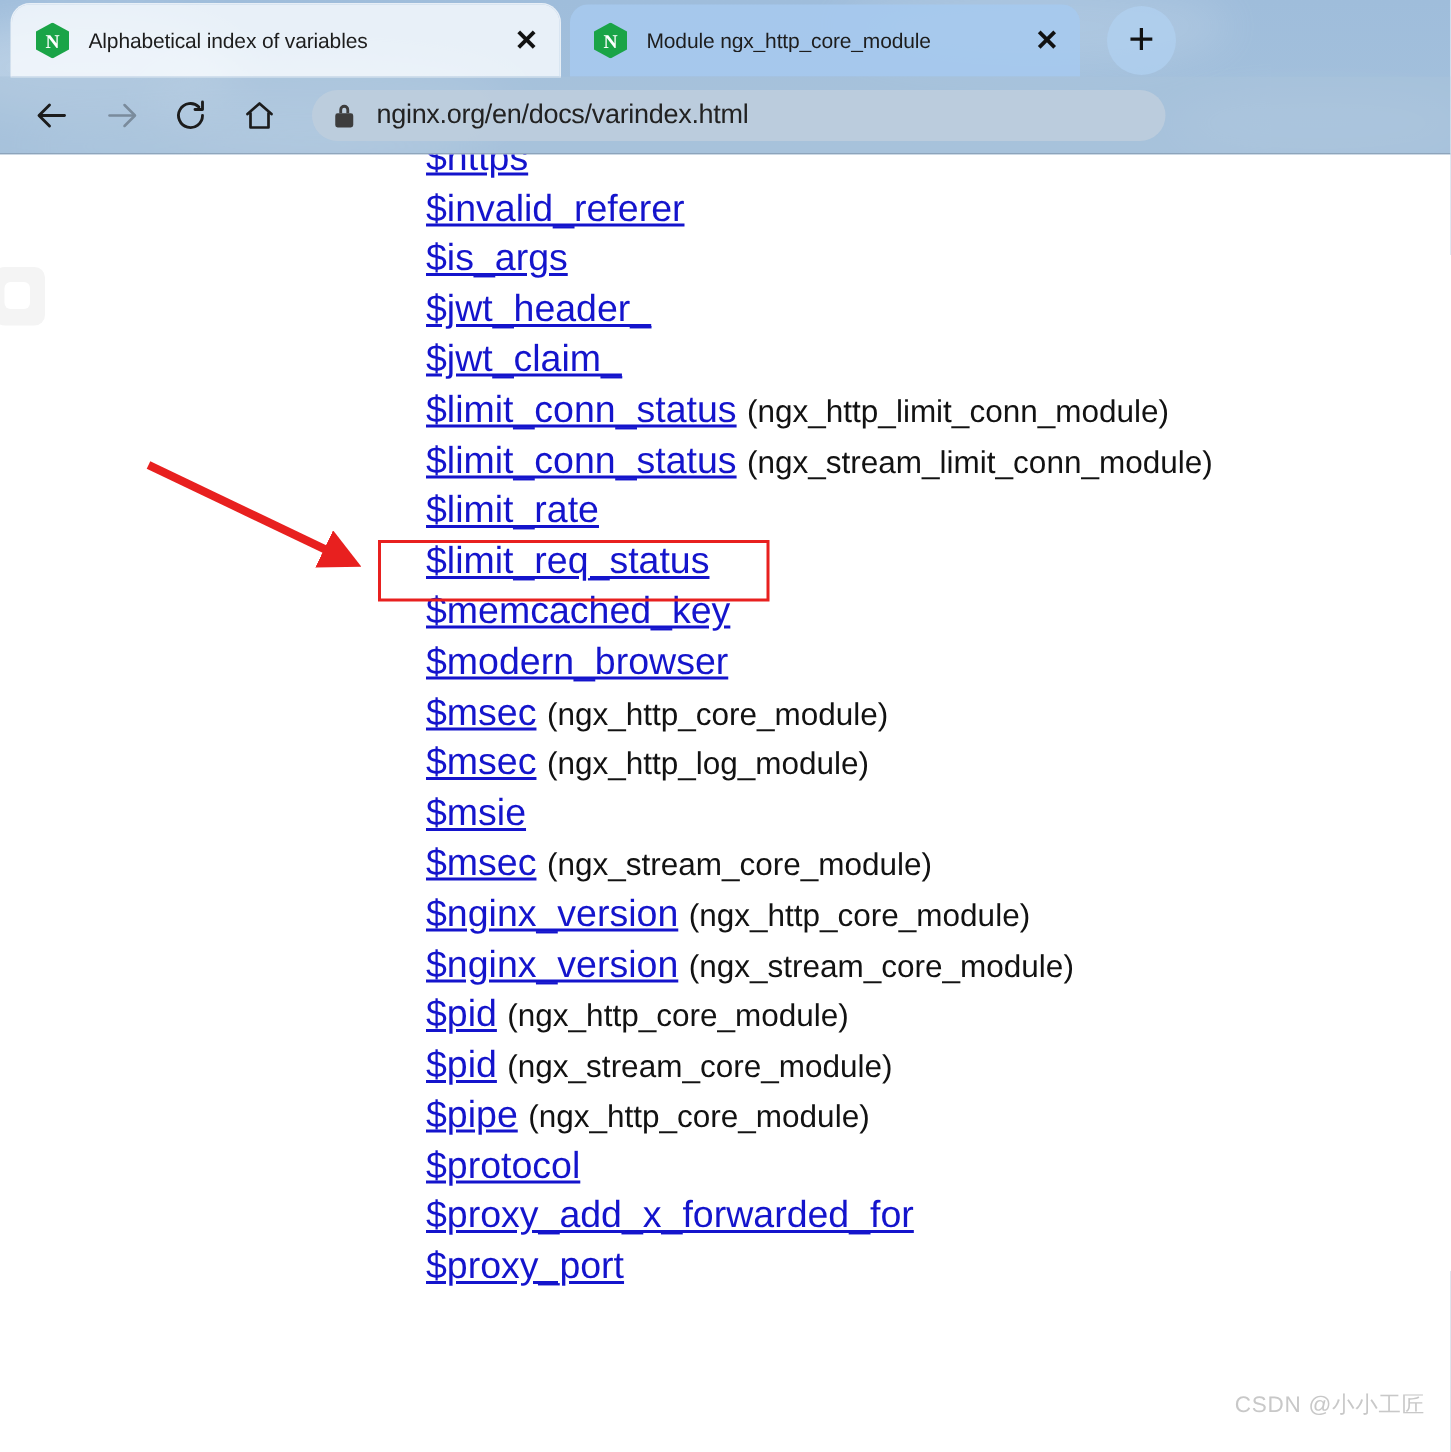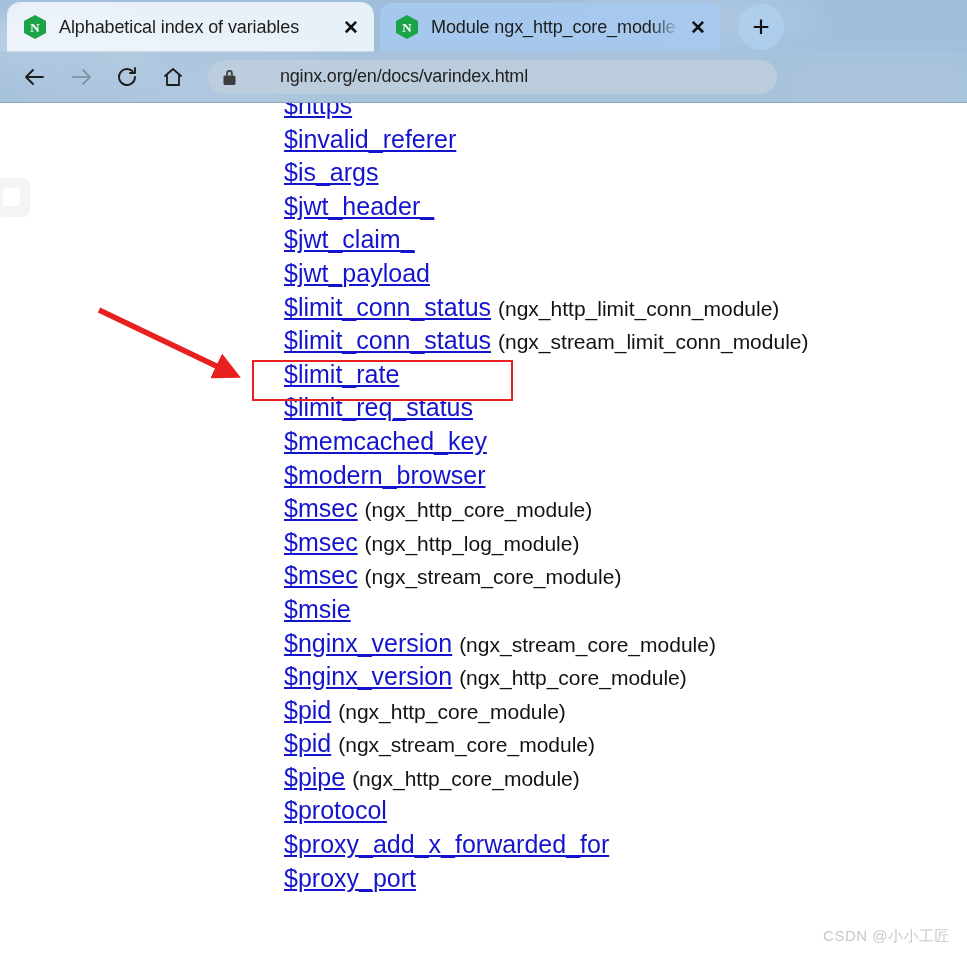--- a/index.html
+++ b/index.html
@@ -88,21 +88,21 @@
   .favicon .hex span {
     color: #fff;
     font-size: 13px;
     font-weight: bold;
     font-family: "Liberation Serif", serif;
     line-height: 1;
   }
 
   .tab-title {
     flex: 1 1 auto;
-    font-size: 18px;
+    font-size: 14px;
     color: #1d1d1d;
     white-space: nowrap;
     overflow: hidden;
     letter-spacing: -0.1px;
   }
   .tab.inactive .tab-title {
     -webkit-mask-image: linear-gradient(to right, #000 88%, transparent 100%);
     mask-image: linear-gradient(to right, #000 88%, transparent 100%);
   }
 
@@ -168,21 +168,20 @@
   .lock-icon {
     flex: 0 0 auto;
     margin-right: 14px;
     display: flex; align-items: center;
   }
   .omnibox-url {
     font-size: 18px;
     color: #222;
     white-space: nowrap;
     letter-spacing: -0.2px;
-    margin-left: 29px;
   }
 
   
   .viewport {
     position: absolute;
     left: 0; top: 103px;
     width: 967px;
     height: 865px;
     background: #ffffff;
     overflow: hidden;
@@ -338,33 +337,32 @@
   <div class="viewport">
 
     <div class="ghost-box"></div>
 
     <ul class="varlist" id="varlist">
         <li><a>$https</a></li>
         <li><a>$invalid_referer</a></li>
         <li><a>$is_args</a></li>
         <li><a>$jwt_header_</a></li>
         <li><a>$jwt_claim_</a></li>
-        <li><a>$jwt_payload</a></li>
         <li><a>$limit_conn_status</a> <span class="mod">(ngx_http_limit_conn_module)</span></li>
         <li><a>$limit_conn_status</a> <span class="mod">(ngx_stream_limit_conn_module)</span></li>
         <li><a>$limit_rate</a></li>
         <li><a>$limit_req_status</a></li>
         <li><a>$memcached_key</a></li>
         <li><a>$modern_browser</a></li>
         <li><a>$msec</a> <span class="mod">(ngx_http_core_module)</span></li>
         <li><a>$msec</a> <span class="mod">(ngx_http_log_module)</span></li>
+        <li><a>$msie</a></li>
         <li><a>$msec</a> <span class="mod">(ngx_stream_core_module)</span></li>
-        <li><a>$msie</a></li>
+        <li><a>$nginx_version</a> <span class="mod">(ngx_http_core_module)</span></li>
         <li><a>$nginx_version</a> <span class="mod">(ngx_stream_core_module)</span></li>
-        <li><a>$nginx_version</a> <span class="mod">(ngx_http_core_module)</span></li>
         <li><a>$pid</a> <span class="mod">(ngx_http_core_module)</span></li>
         <li><a>$pid</a> <span class="mod">(ngx_stream_core_module)</span></li>
         <li><a>$pipe</a> <span class="mod">(ngx_http_core_module)</span></li>
         <li><a>$protocol</a></li>
         <li><a>$proxy_add_x_forwarded_for</a></li>
         <li><a>$proxy_port</a></li>
       </ul>
 
     <div class="annot-box"></div>
 

